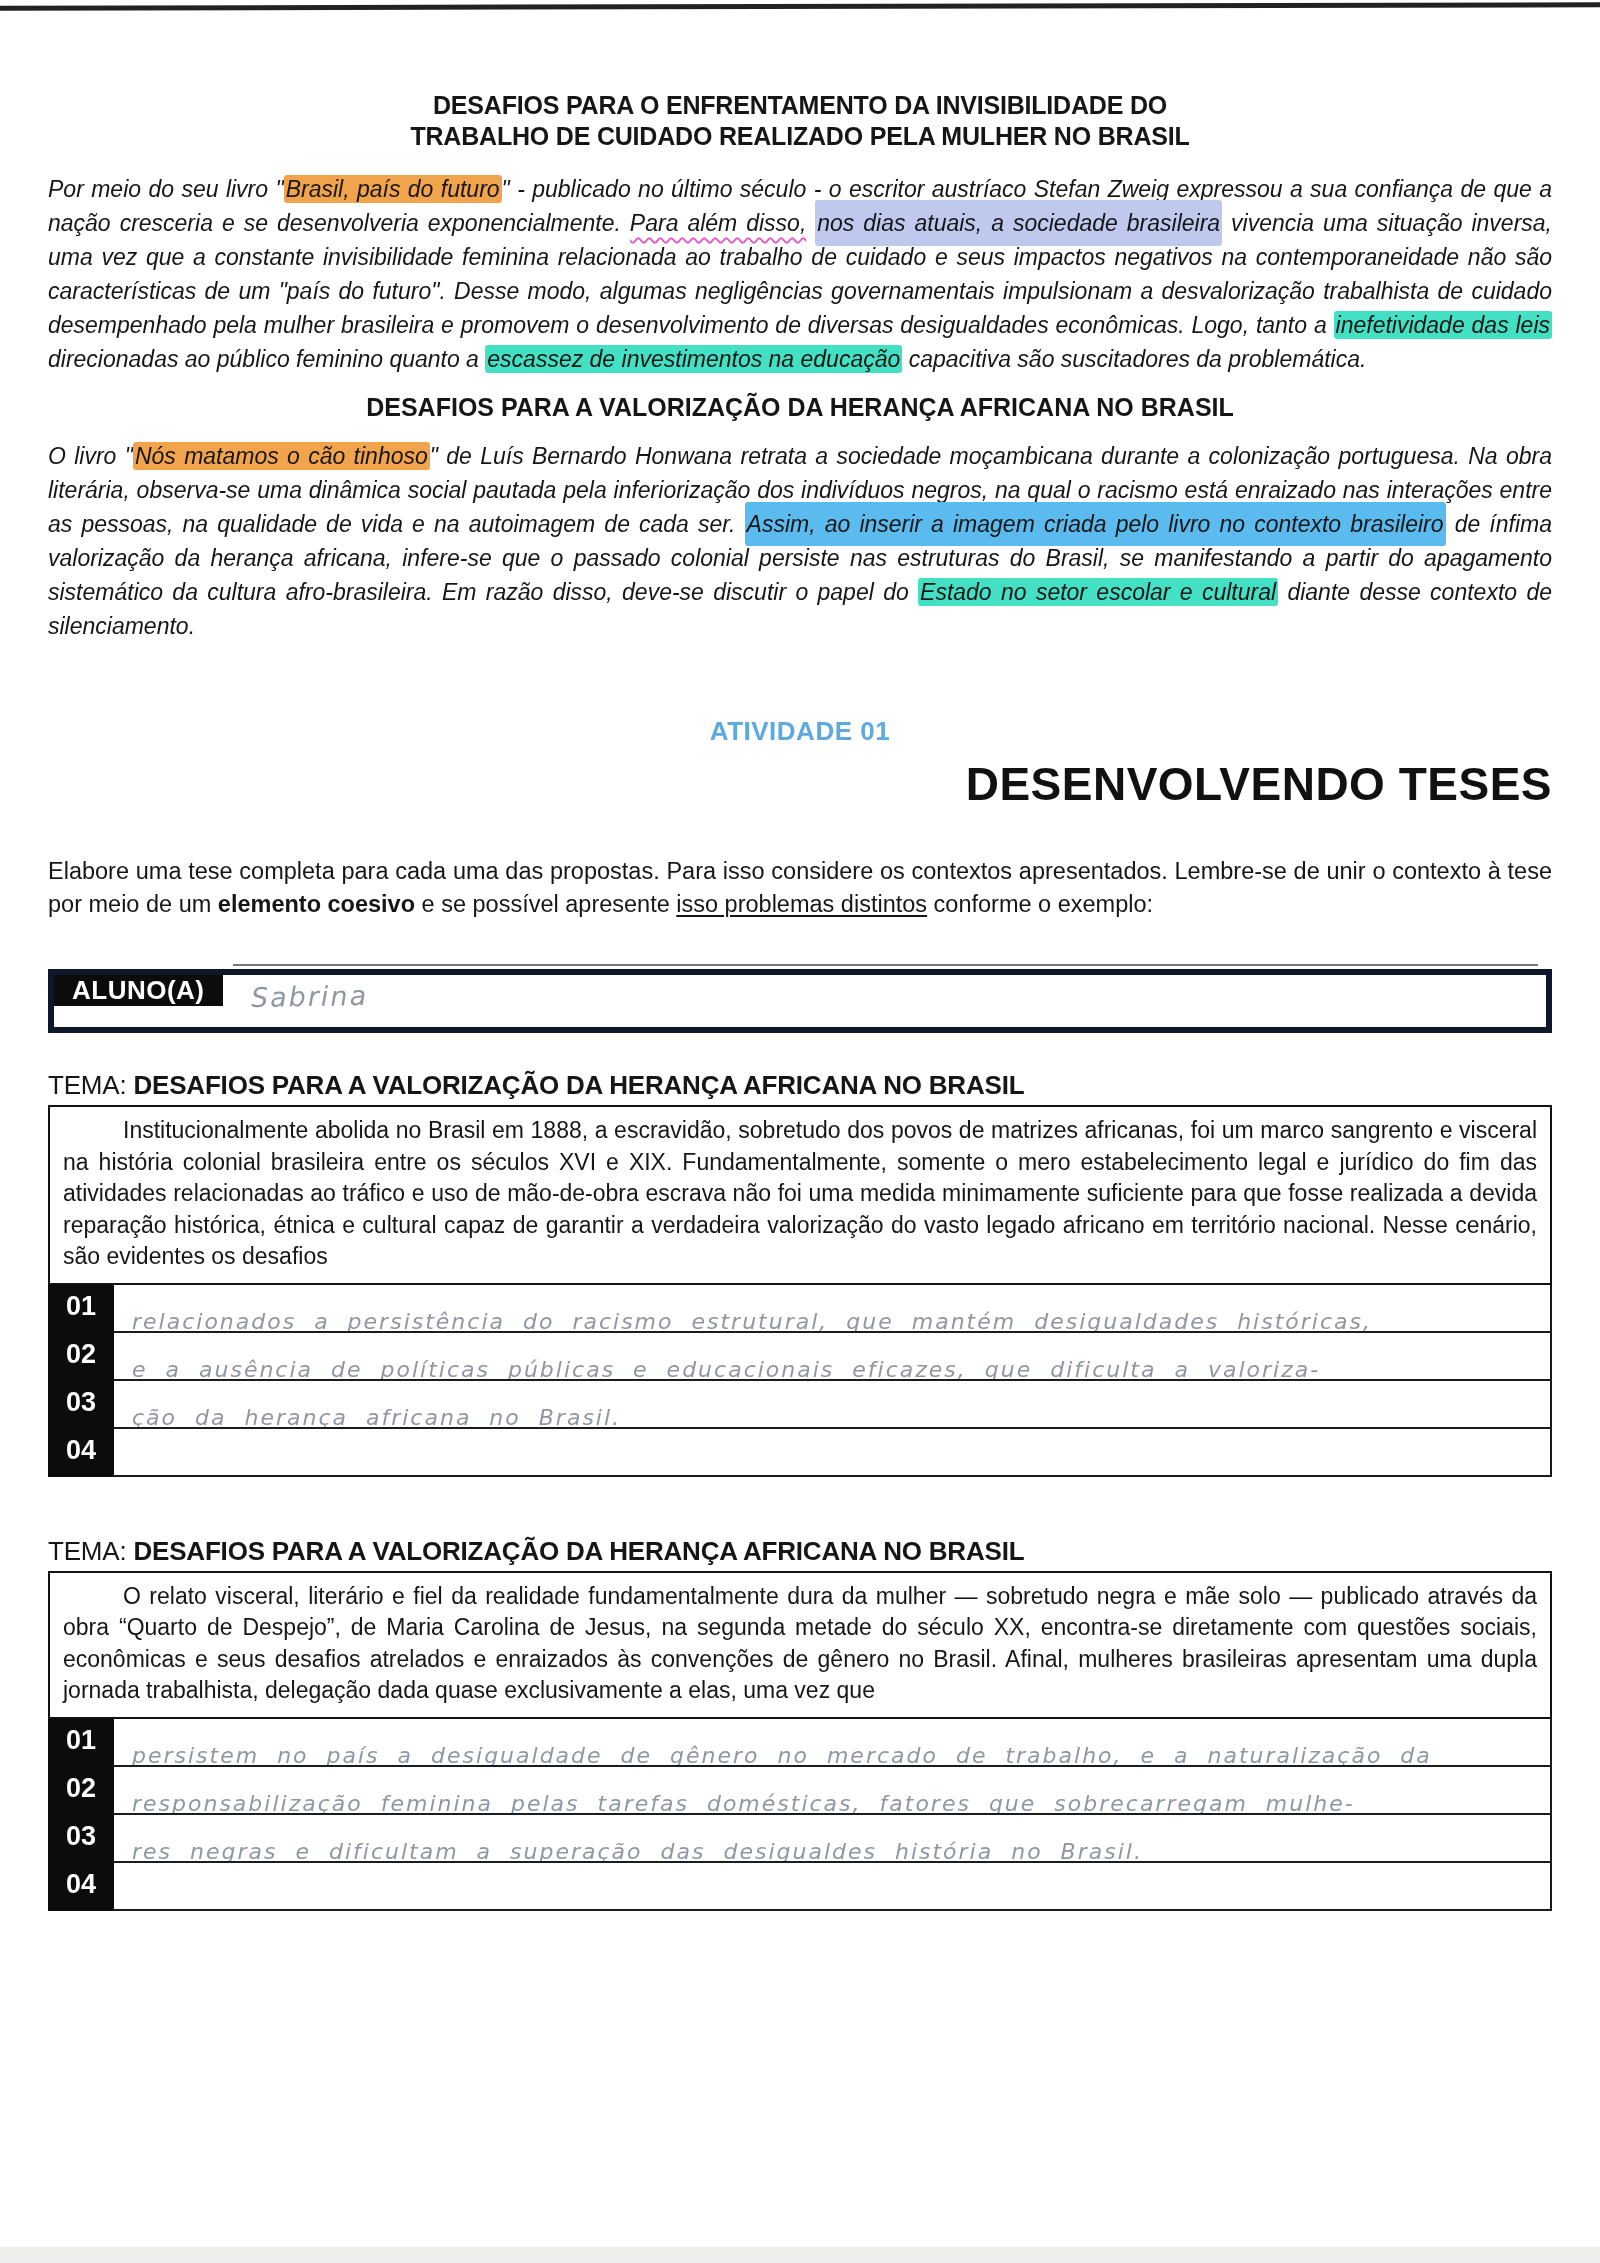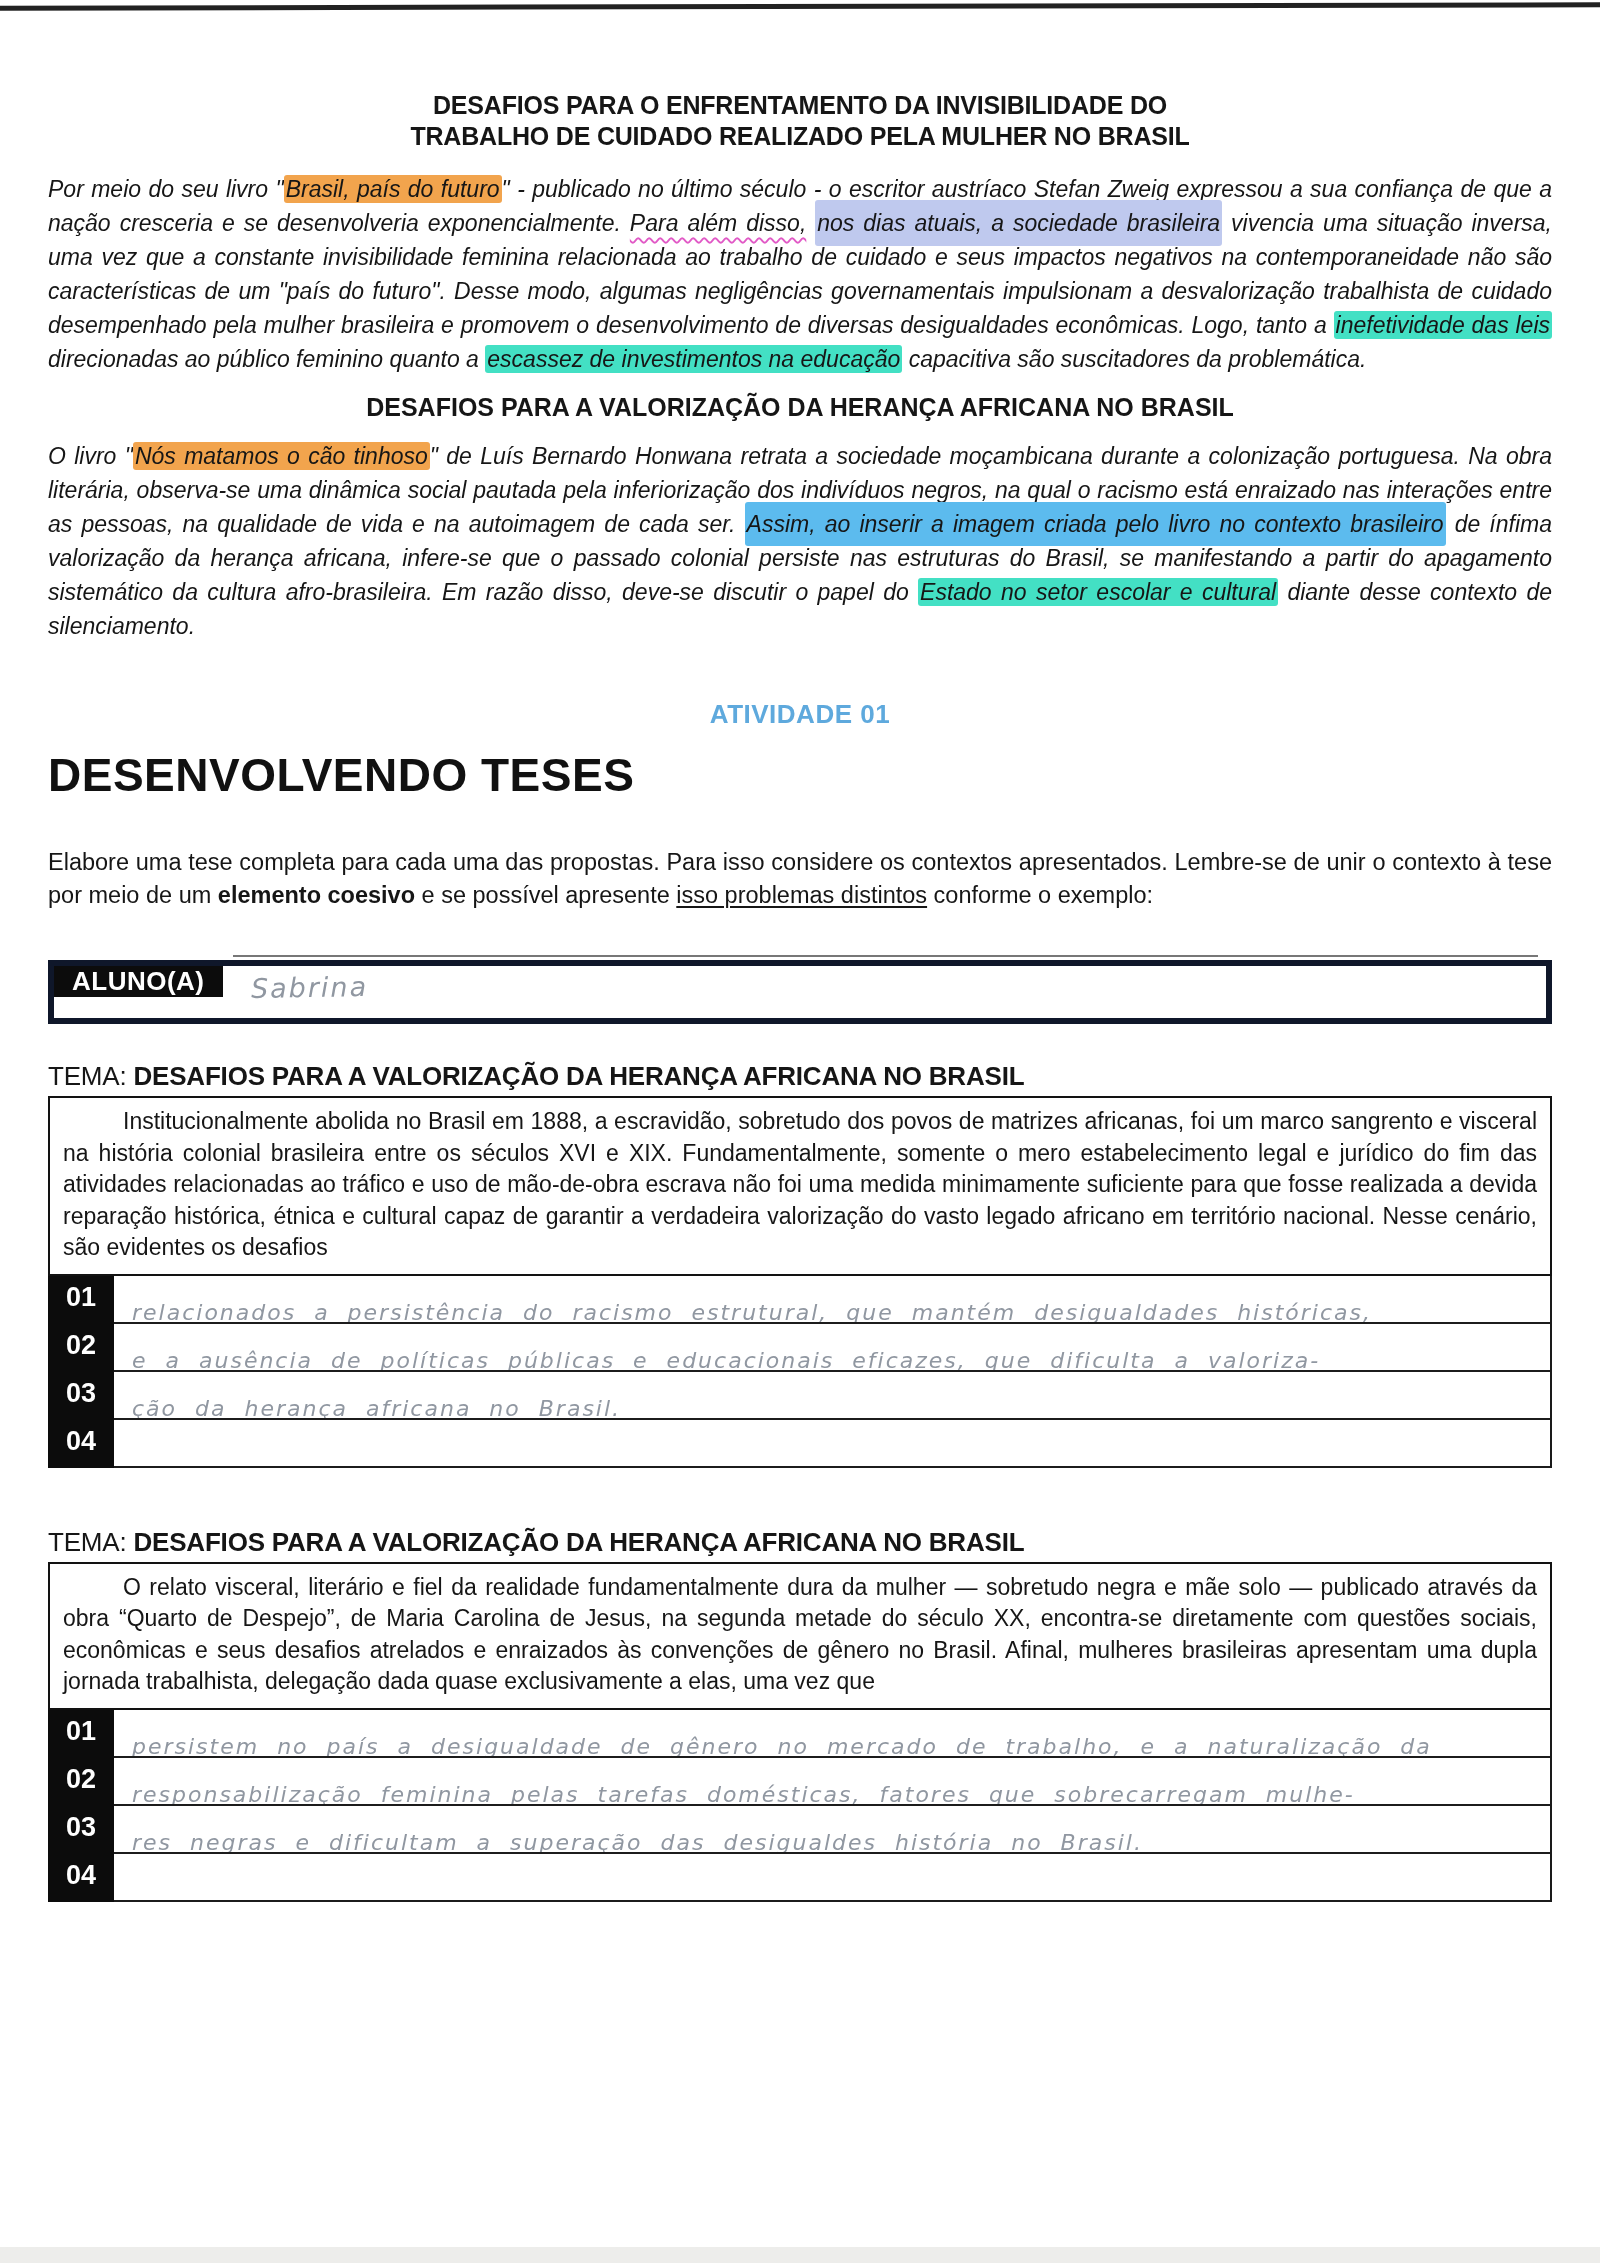--- a/index.html
+++ b/index.html
@@ -40,25 +40,25 @@
   .seg-cyan{background:var(--cyan);padding:9px 2px;border-radius:3px;box-decoration-break:clone;-webkit-box-decoration-break:clone;}
   .seg-wavy{
     text-decoration-line:underline;text-decoration-style:wavy;
     text-decoration-color:var(--wavy_pink);text-decoration-thickness:2px;
     text-underline-offset:6px;
   }
   .seg-bold{font-weight:bold;}
   .seg-underline{text-decoration:underline;text-decoration-thickness:2px;text-underline-offset:3px;}
 
   .activity-label{
-    margin-top:56px;text-align:center;font-weight:bold;font-size:26px;line-height:31px;
+    margin-top:73px;text-align:center;font-weight:bold;font-size:26px;line-height:31px;
     color:var(--activity_blue);letter-spacing:0.5px;
   }
   .activity-title{
-    margin-top:16px;text-align:left;font-weight:bold;font-size:46px;line-height:58px;
+    margin-top:8px;text-align:right;font-weight:bold;font-size:46px;line-height:58px;
     letter-spacing:0.5px;color:#111;
   }
   .instructions{
     margin-top:42px;font-size:23.5px;line-height:33px;text-align:justify;
   }
 
   .student-row{
     margin-top:48px;height:52px;border:6px solid #0f172a;position:relative;
     display:flex;align-items:flex-start;background:#fff;
   }

